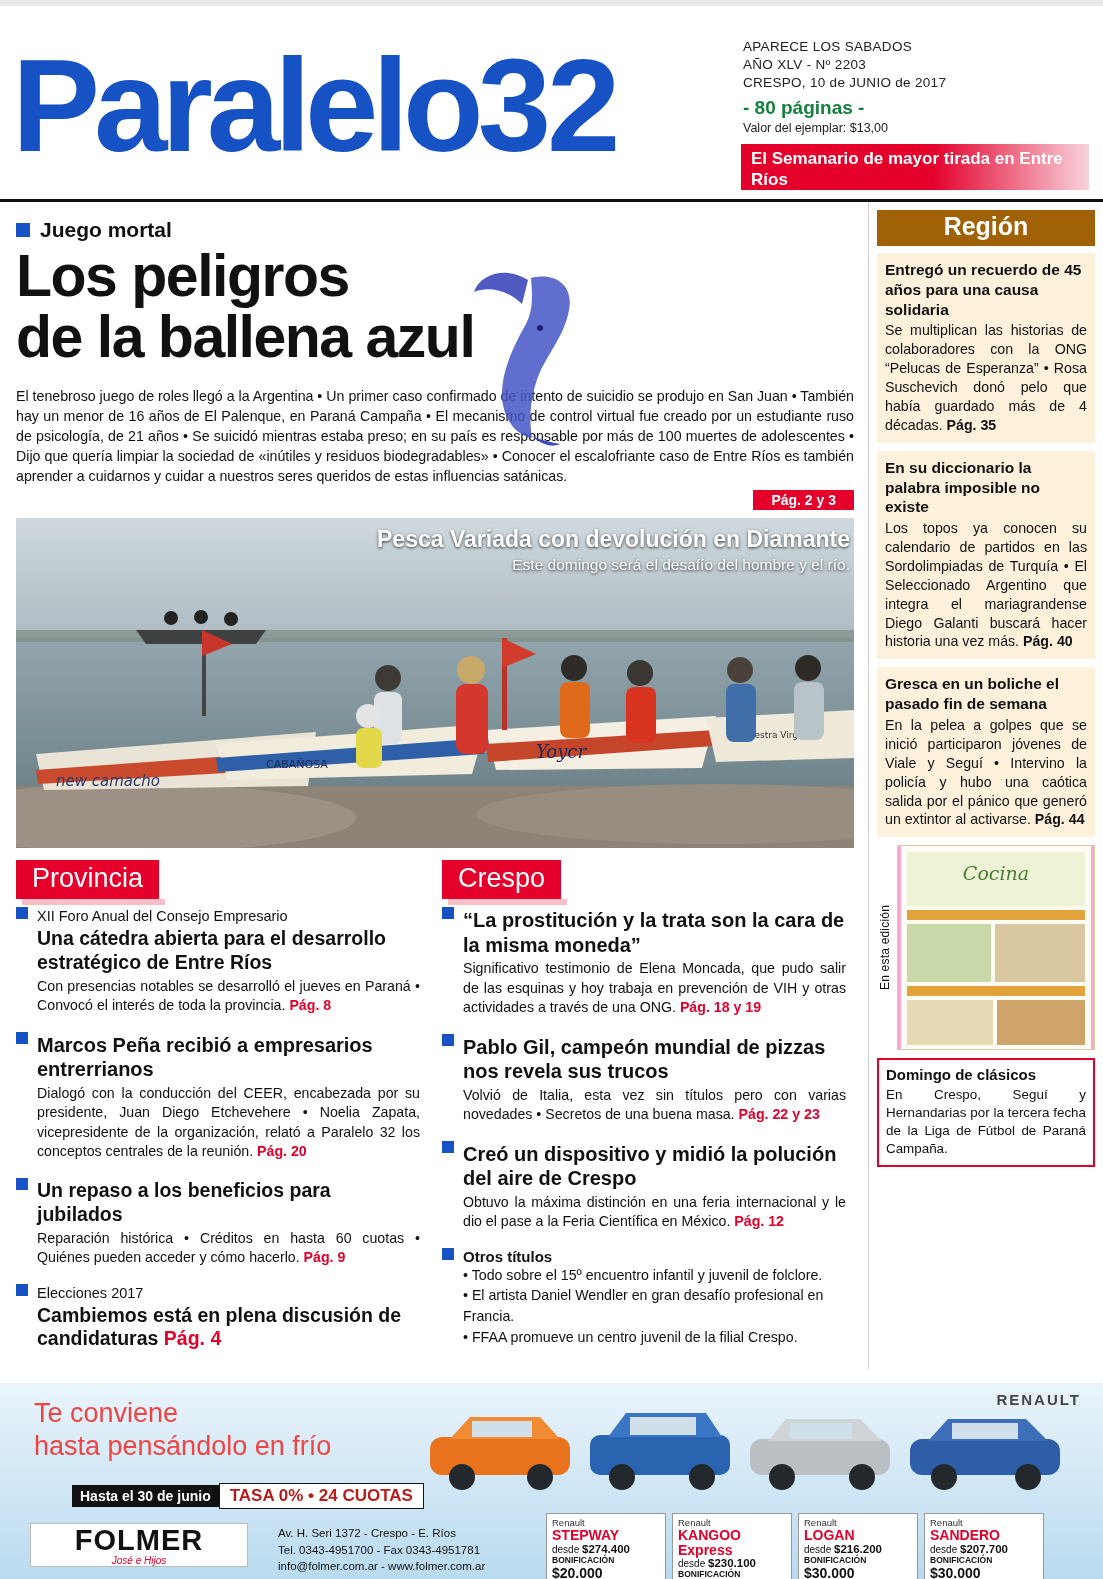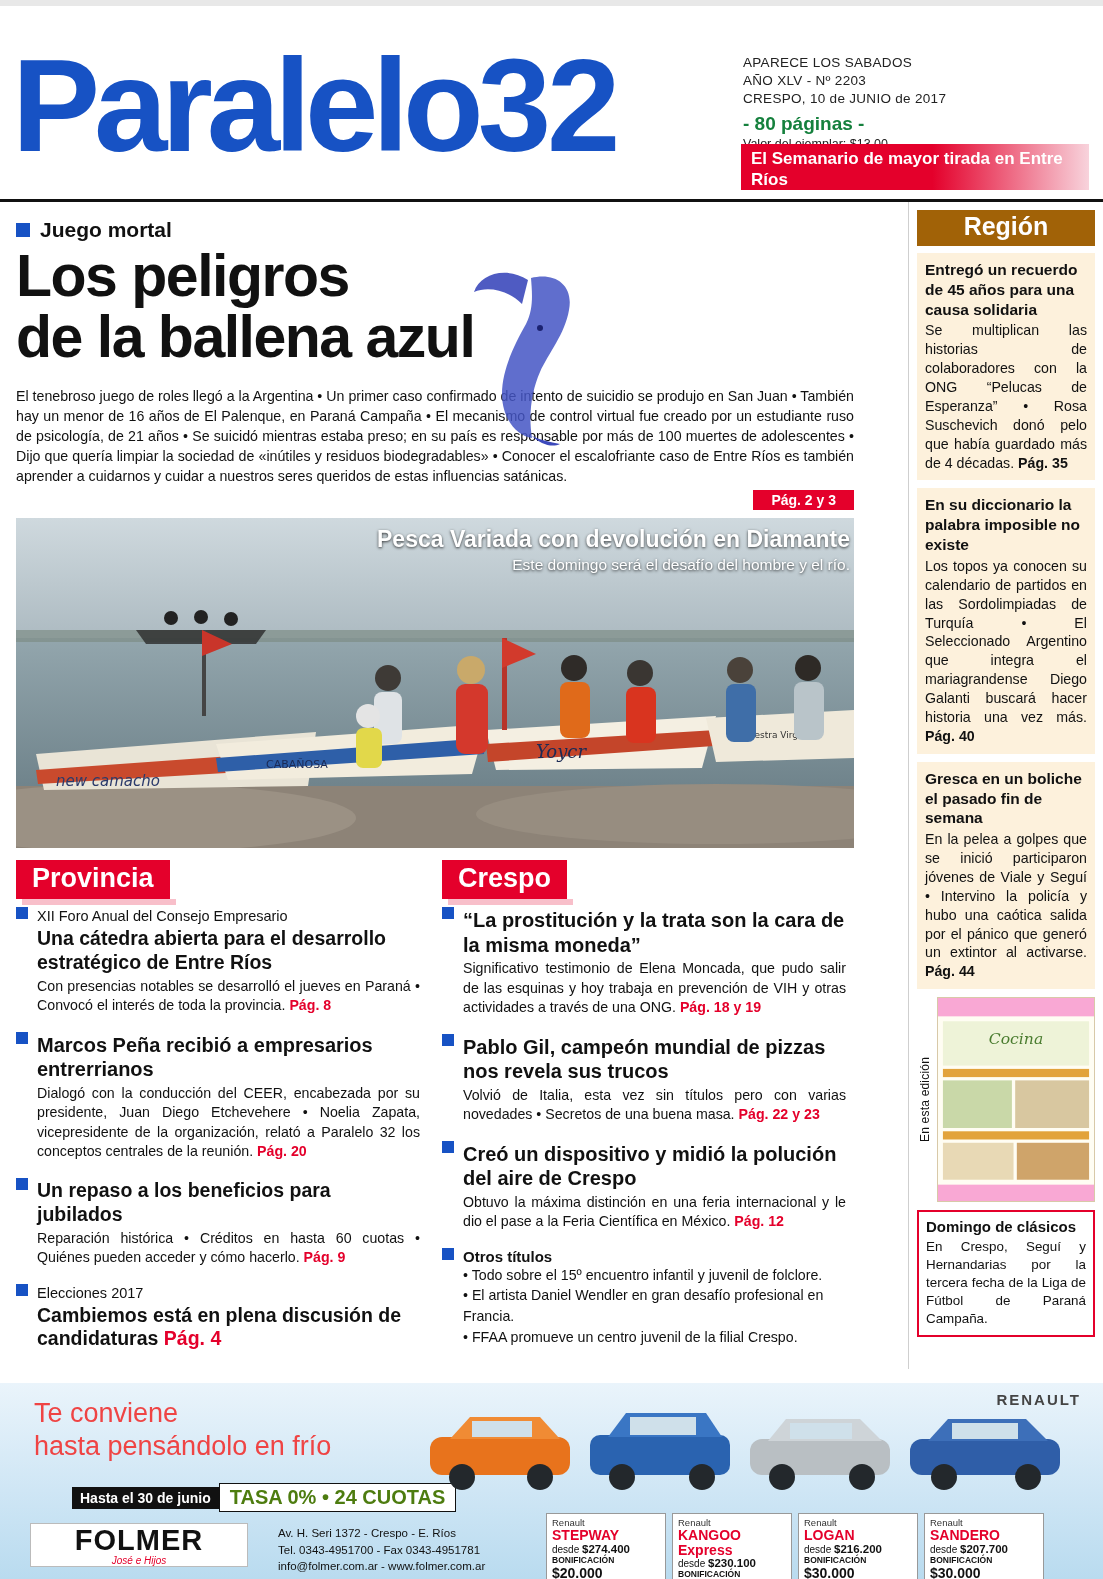--- a/index.html
+++ b/index.html
@@ -18,33 +18,33 @@
   .masthead { position:relative; height: 196px; border-bottom: 3px solid #111; }
   .logo {
     position:absolute; left: 12px; top: 34px;
     font-size: 132px; line-height: 1;
     font-weight: bold;
     color: #1752c4;
     letter-spacing: -6px;
     font-family: "Liberation Sans", sans-serif;
   }
   .logo .num { letter-spacing: -4px; }
-  .mast-right { position:absolute; right: 20px; top: 48px; width: 340px; text-align: left; }
+  .mast-right { position:absolute; right: 20px; top: 32px; width: 340px; text-align: left; }
   .mast-line { font-size: 13.5px; color:#222; letter-spacing:.3px; line-height:1.35; }
   .mast-pag { font-size: 19px; font-weight: bold; color:#15803d; margin-top: 4px; }
   .mast-val { font-size: 12.5px; color:#222; margin-top: 2px;}
   .mast-banner {
     position:absolute; right: 14px; top: 138px; width: 348px; height: 46px;
     background: linear-gradient(90deg,#e4002b 0%, #e4002b 55%, #f8d3dc 100%);
     color:#fff; font-weight:bold; font-size: 17px; line-height:1.25;
     padding: 4px 10px;
   }
 
   
-  .body-wrap { position:relative; display:flex;gap:40px; }
+  .body-wrap { position:relative; display:flex; }
   .left-col { width: 868px; padding: 10px 14px 0 16px; }
   .right-col { width: 235px; border-left: 1px solid #cfcfcf; padding: 8px 8px 0 8px; }
 
   
   .kicker { display:flex; align-items:center; gap:10px; margin: 6px 0 2px; }
   .sq { width: 14px; height: 14px; background:#1752c4; display:inline-block; }
   .sq.sm { width: 12px; height: 12px; }
   .kicker-text { font-size: 21px; font-weight: bold; }
   .headline {
     font-size: 59px; line-height: 1.03; font-weight: bold; letter-spacing:-1.5px;
@@ -66,21 +66,21 @@
     text-shadow: 0 1px 3px rgba(0,0,0,.75);
   }
   .photo-cap-sub {
     position:absolute; left: 354px; top: 38px; right: 4px;
     font-size: 15.5px; color:#fff; text-align:right;
     text-shadow: 0 1px 3px rgba(0,0,0,.8);
   }
 
   
   .sec-bar {
-    display:inline-block; background:#e4002b; color:#fff; font-weight:bold;
+    display:inline-block; background:#e4002b; color:#fff; font-weight:normal;
     font-size: 27px; padding: 3px 16px 5px; margin: 12px 0 8px;
     position: relative;
   }
   .sec-bar::after{
     content:""; position:absolute; left:6px; top:100%; width:100%; height:6px;
     background:#e4002b; opacity:.25;
   }
 
   .two-col { display:flex; gap: 22px; }
   .col { width: 404px; }
@@ -121,21 +121,21 @@
   .ad-sky {
     position:absolute; inset:0;
     background: linear-gradient(180deg,#eaf4fb 0%, #cfe6f5 55%, #b9dbef 100%);
   }
   .ad-headline {
     position:absolute; left: 34px; top: 14px; font-size: 27px; line-height:1.22;
     color:#ef4444; font-weight: normal;
   }
   .ad-strip { position:absolute; left: 72px; top: 100px; display:flex; align-items:center; }
   .ad-strip .blk { background:#111; color:#fff; font-size: 14px; font-weight:bold; padding: 3px 8px; }
-  .ad-strip .wht { background:#fff; color:#4d7c0f; font-size: 20px; font-weight:bold; padding: 2px 10px; border:1px solid #111; }
+  .ad-strip .wht { background:#fff; color:#b91c1c; font-size: 17px; font-weight:bold; padding: 2px 10px; border:1px solid #111; }
   .folmer {
     position:absolute; left: 30px; top: 140px; width: 218px; height: 44px;
     background:#fff; border: 1px solid #bbb;
     display:flex; flex-direction:column; align-items:center; justify-content:center;
   }
   .folmer .f1 { font-size: 29px; font-weight:bold; letter-spacing: 1px; color:#111; }
   .folmer .f2 { font-size: 10px; color:#e4002b; font-style: italic; margin-top:-2px;}
   .folmer-info { position:absolute; left: 278px; top: 142px; font-size: 11.5px; line-height:1.45; color:#111; }
   .renault-word { position:absolute; right: 22px; top: 8px; font-size: 15px; letter-spacing: 2px; color:#444; font-weight:bold;}
   .cars { position:absolute; left: 420px; top: 12px; width: 660px; height: 110px; }

